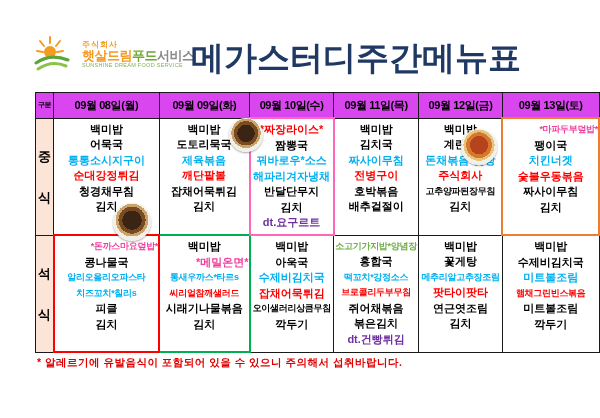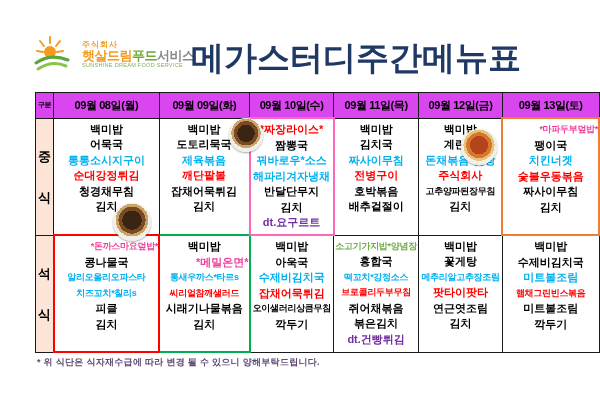--- a/index.html
+++ b/index.html
@@ -238,14 +238,14 @@
         </td>
       </tr>
     </tbody>
   </table>
 
 <div class="photo p1"></div>
 <div class="photo p2"></div>
 <div class="photo p3"></div>
 
 <div class="notes">
-  <p class="note2">* 위 식단은 식자재수급에 따라 변경 될 수 있으니 양해부탁드립니다.</p>
+  <p class="note1">* 알레르기에 유발음식이 포함되어 있을 수 있으니 주의해서 섭취바랍니다.</p>
 </div>
 
 </body></html>

